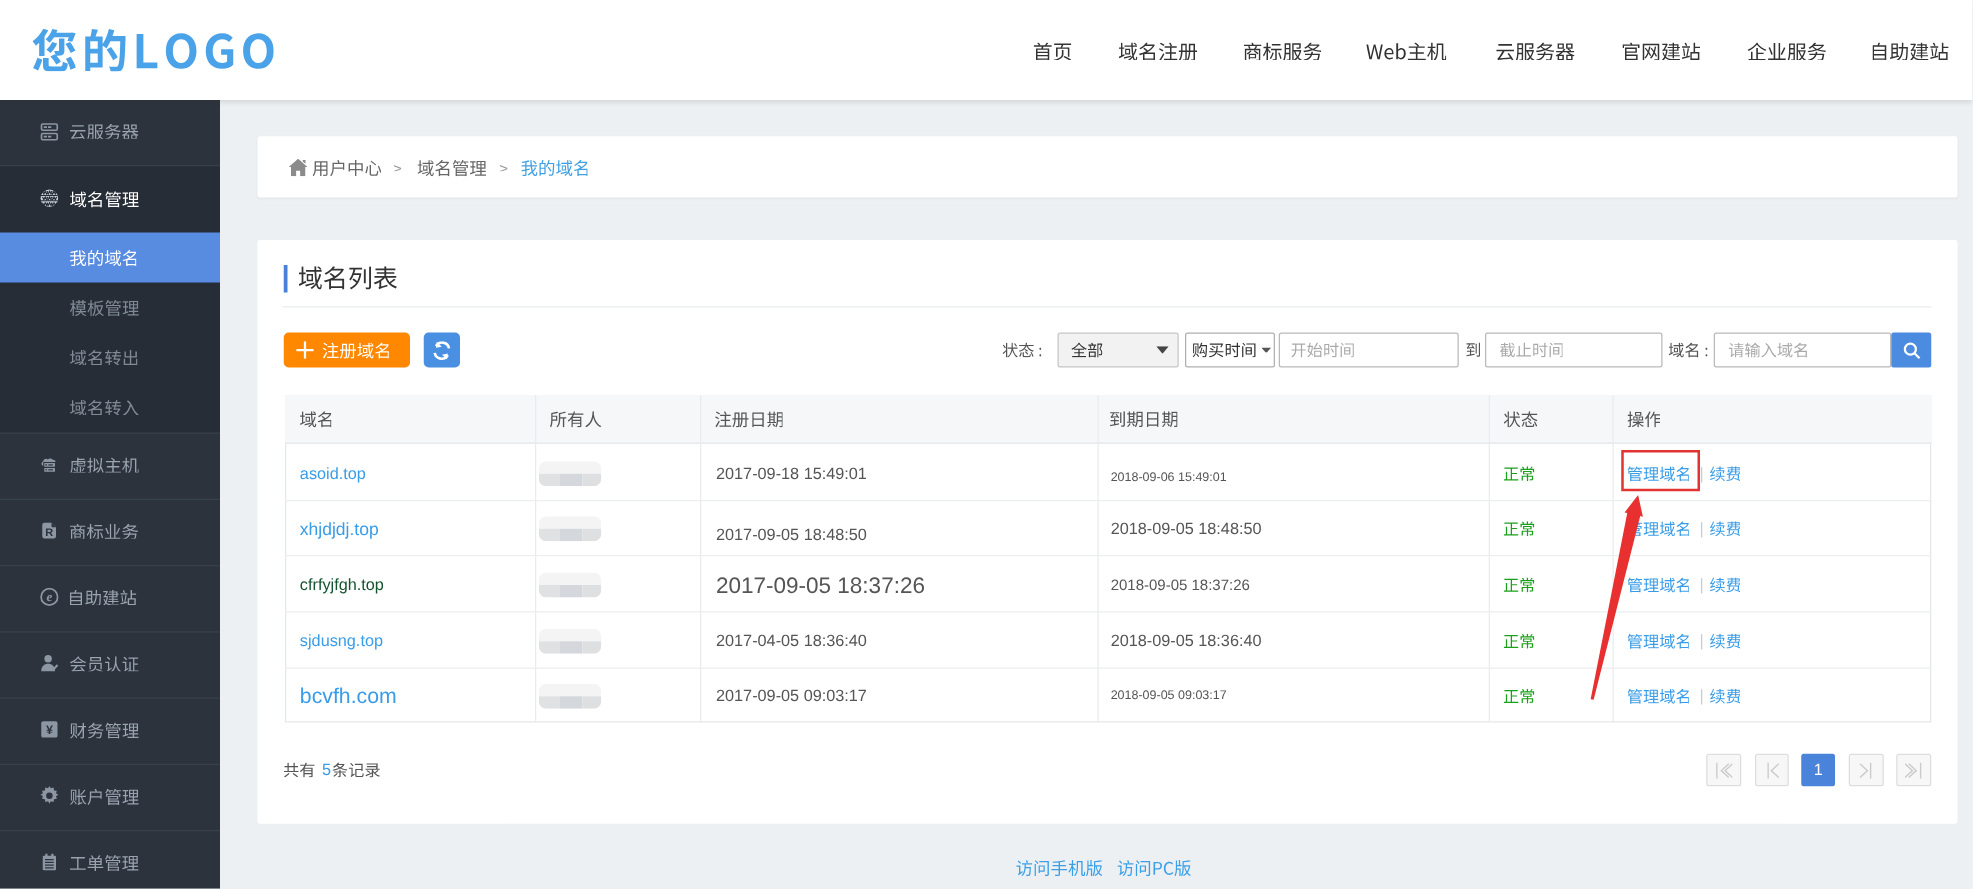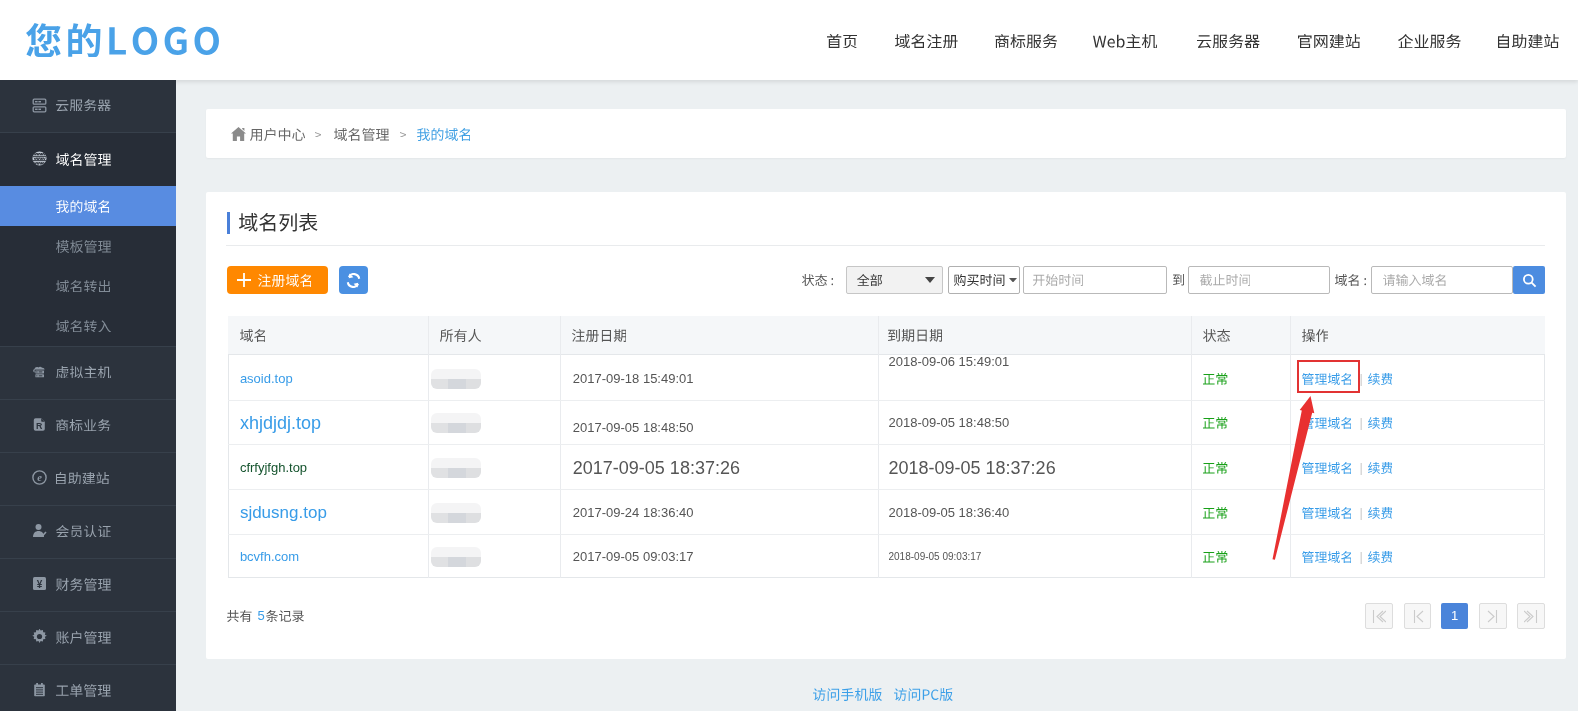--- a/index.html
+++ b/index.html
@@ -277,32 +277,32 @@
       </clipPath>
     </defs>
     <g clip-path="url(#bc0)">
       <rect width="50" height="10" fill="#f4f4f5"></rect>
       <rect y="10" width="17" height="10" fill="#e0e1e3"></rect>
       <rect x="17" y="10" width="18" height="10" fill="#d4d7dc"></rect>
       <rect x="35" y="10" width="15" height="10" fill="#dedfe1"></rect>
     </g>
   </svg>
 <div class="abs" style="left:572.8px;top:369.6px;width:300px;height:18px;font-size:13px;line-height:18px;color:#555">2017-09-18 15:49:01</div>
-<div class="abs" style="left:888.5px;top:353px;width:300px;height:18px;font-size:13px;line-height:18px;color:#555">2018-09-06 15:49:01</div>
+<div class="abs" style="left:888.5px;top:374px;width:300px;height:18px;font-size:10px;line-height:18px;color:#555">2018-09-06 15:49:01</div>
 <svg style="position:absolute;left:1203.3px;top:372.7px;" width="24.3" height="12.0" viewBox="0.7 -10.9 24.3 12.0">
     <path fill="#18a018" d="M2.4 -6.6V-0.5H0.7V0.5H12.3V-0.5H7.3V-4.6H11.4V-5.5H7.3V-9H11.9V-10H1.2V-9H6.3V-0.5H3.4V-6.6ZM17.1 -6.4H22V-5.1H17.1ZM15 -3.3V0.5H16V-2.4H19.2V1H20.2V-2.4H23.2V-0.6C23.2 -0.4 23.1 -0.4 22.9 -0.4C22.7 -0.4 22 -0.4 21.3 -0.4C21.4 -0.1 21.5 0.2 21.6 0.5C22.6 0.5 23.3 0.5 23.7 0.4C24.1 0.2 24.2 -0.1 24.2 -0.6V-3.3H20.2V-4.4H23V-7.1H16.1V-4.4H19.2V-3.3ZM15.2 -10.4C15.6 -10 16 -9.3 16.2 -8.9H14.1V-6.1H15.1V-8H24V-6.1H25V-8.9H20.1V-10.9H19.1V-8.9H16.4L17.2 -9.3C16.9 -9.7 16.5 -10.3 16.1 -10.8ZM22.9 -10.8C22.7 -10.3 22.2 -9.7 21.8 -9.2L22.6 -8.9C23 -9.3 23.5 -9.9 23.9 -10.5Z"></path>
   </svg>
 <svg style="position:absolute;left:1301.5px;top:372.6px;" width="49.5" height="12.0" viewBox="0.6 -11.0 49.5 12.0">
     <path fill="#389ce8" d="M2.7 -5.7V1.1H3.7V0.6H10V1H11V-2.2H3.7V-3.1H10.3V-5.7ZM10 -0.2H3.7V-1.4H10ZM5.7 -8.1C5.9 -7.8 6 -7.5 6.1 -7.3H1.3V-5.1H2.3V-6.5H10.9V-5.1H11.9V-7.3H7.1C7 -7.6 6.8 -8 6.6 -8.3ZM3.7 -4.9H9.3V-3.8H3.7ZM2.2 -11C1.8 -9.8 1.3 -8.7 0.6 -8C0.8 -7.9 1.2 -7.7 1.4 -7.5C1.8 -8 2.1 -8.5 2.5 -9.1H3.4C3.6 -8.7 3.9 -8.1 4 -7.7L4.9 -8C4.8 -8.3 4.5 -8.7 4.3 -9.1H6.3V-9.9H2.8C2.9 -10.2 3 -10.5 3.1 -10.8ZM7.7 -10.9C7.4 -10 7 -9.1 6.4 -8.5C6.6 -8.3 7 -8.1 7.2 -8C7.5 -8.3 7.7 -8.7 8 -9.1H8.9C9.3 -8.6 9.6 -8 9.8 -7.7L10.6 -8C10.5 -8.3 10.2 -8.7 9.9 -9.1H12.2V-9.9H8.3C8.4 -10.2 8.5 -10.5 8.6 -10.8ZM19.2 -7H21.2V-5.3H19.2ZM22 -7H24V-5.3H22ZM19.2 -9.5H21.2V-7.8H19.2ZM22 -9.5H24V-7.8H22ZM17.1 -0.3V0.6H25.6V-0.3H22.1V-2.1H25.1V-3H22.1V-4.5H24.9V-10.3H18.3V-4.5H21.1V-3H18.1V-2.1H21.1V-0.3ZM13.5 -1.3 13.7 -0.3C14.8 -0.7 16.3 -1.2 17.7 -1.7L17.6 -2.6L16.1 -2.1V-5.4H17.5V-6.3H16.1V-9.1H17.7V-10H13.6V-9.1H15.2V-6.3H13.7V-5.4H15.2V-1.8C14.5 -1.6 13.9 -1.4 13.5 -1.3ZM29.8 -1.3 30.1 -0.4C31.3 -0.8 33 -1.2 34.5 -1.7L34.4 -2.5C32.7 -2.1 31 -1.6 29.8 -1.3ZM31.4 -6.1H33.1V-3.9H31.4ZM30.6 -6.9V-3.1H33.9V-6.9ZM26.5 -1.7 26.8 -0.7C27.9 -1.2 29.1 -1.9 30.3 -2.5L30.1 -3.4L28.8 -2.8V-6.8H30V-7.7H28.8V-10.8H27.9V-7.7H26.6V-6.8H27.9V-2.3C27.4 -2.1 26.9 -1.8 26.5 -1.7ZM37.2 -6.9C36.9 -5.6 36.5 -4.5 36 -3.5C35.8 -4.8 35.6 -6.4 35.6 -8.1H38.3V-9H37.6L38.2 -9.6C37.9 -9.9 37.2 -10.5 36.6 -10.9L36.1 -10.4C36.6 -10 37.3 -9.4 37.6 -9H35.6L35.5 -10.9H34.6L34.6 -9H30.3V-8.1H34.7C34.7 -5.9 34.9 -3.9 35.2 -2.3C34.5 -1.3 33.6 -0.4 32.6 0.3C32.8 0.4 33.1 0.8 33.3 0.9C34.1 0.3 34.8 -0.4 35.5 -1.2C35.9 0.2 36.5 1 37.2 1C38.1 1 38.3 0.5 38.5 -1.3C38.3 -1.4 38 -1.6 37.8 -1.8C37.7 -0.4 37.6 0.1 37.4 0.1C36.9 0.1 36.5 -0.7 36.2 -2.2C37 -3.5 37.6 -5 38.1 -6.7ZM42.4 -6.9C43.1 -6.4 43.8 -5.8 44.4 -5.3C42.9 -4.5 41.2 -3.9 39.6 -3.5C39.8 -3.3 40 -2.9 40.1 -2.7C40.8 -2.8 41.6 -3 42.3 -3.3V1H43.3V0.4H49V1H50V-4.4H44.9C47 -5.6 48.9 -7.2 50 -9.3L49.3 -9.7L49.2 -9.6H44.6C44.9 -10 45.1 -10.4 45.4 -10.7L44.3 -11C43.5 -9.7 42 -8.3 39.9 -7.3C40.1 -7.1 40.4 -6.7 40.6 -6.5C41.8 -7.1 42.8 -7.9 43.7 -8.7H48.5C47.8 -7.6 46.6 -6.6 45.3 -5.8C44.7 -6.3 43.9 -7 43.2 -7.4ZM49 -0.5H43.3V-3.5H49Z"></path>
   </svg>
 <div class="abs" style="left:1359.5px;top:369.6px;width:6px;height:18px;font-size:13px;line-height:18px;color:#ccc">|</div>
 <svg style="position:absolute;left:1367.6px;top:372.6px;" width="24.8" height="12.0" viewBox="0.5 -10.9 24.8 12.0">
     <path fill="#389ce8" d="M6.2 -5.9C6.7 -5.5 7.4 -5 7.8 -4.7L8.2 -5.2C7.9 -5.6 7.2 -6.1 6.6 -6.4ZM5.2 -4.7C5.8 -4.4 6.5 -3.8 6.9 -3.4L7.4 -4C7 -4.4 6.3 -4.9 5.7 -5.2ZM9 -1.4C10 -0.7 11.2 0.4 11.8 1.1L12.4 0.5C11.8 -0.2 10.6 -1.2 9.6 -1.9ZM0.6 -0.8 0.8 0.2C1.9 -0.3 3.3 -0.8 4.7 -1.3L4.5 -2.1C3.1 -1.6 1.6 -1.1 0.6 -0.8ZM5.2 -7.7V-6.9H11.1C10.9 -6.3 10.7 -5.7 10.5 -5.3L11.3 -5.1C11.6 -5.7 11.9 -6.7 12.2 -7.6L11.6 -7.7L11.4 -7.7H9V-8.9H11.5V-9.7H9V-10.9H8V-9.7H5.7V-8.9H8V-7.7ZM8.4 -6.4V-4.8C8.4 -4.3 8.4 -3.8 8.3 -3.3H4.9V-2.4H8C7.5 -1.4 6.6 -0.4 4.7 0.3C4.9 0.5 5.1 0.8 5.3 1.1C7.5 0.1 8.5 -1.1 9 -2.4H12.2V-3.3H9.2C9.3 -3.8 9.3 -4.3 9.3 -4.8V-6.4ZM0.8 -5.5C1 -5.6 1.3 -5.7 2.8 -5.9C2.2 -5 1.8 -4.3 1.5 -4.1C1.1 -3.6 0.9 -3.2 0.6 -3.2C0.7 -3 0.8 -2.5 0.9 -2.4C1.1 -2.5 1.6 -2.7 4.6 -3.5C4.6 -3.7 4.5 -4.1 4.5 -4.3L2.3 -3.8C3.2 -4.9 4.1 -6.3 4.8 -7.7L4.1 -8.2C3.8 -7.7 3.6 -7.2 3.3 -6.7L1.8 -6.6C2.5 -7.7 3.3 -9.1 3.8 -10.5L3 -10.9C2.5 -9.3 1.5 -7.6 1.2 -7.2C0.9 -6.7 0.7 -6.4 0.5 -6.4C0.6 -6.1 0.7 -5.7 0.8 -5.5ZM19.1 -3C18.7 -1.1 17.6 -0.2 13.6 0.2C13.7 0.4 13.9 0.8 14 1C18.3 0.5 19.6 -0.6 20.1 -3ZM19.8 -0.8C21.4 -0.3 23.6 0.5 24.7 1L25.3 0.3C24.1 -0.3 21.9 -1 20.3 -1.4ZM17.6 -7.7C17.6 -7.4 17.5 -7.1 17.4 -6.8H15.5L15.7 -7.7ZM18.5 -7.7H20.6V-6.8H18.3C18.4 -7.1 18.5 -7.4 18.5 -7.7ZM14.9 -8.4C14.8 -7.7 14.7 -6.7 14.5 -6.1H16.9C16.3 -5.5 15.4 -5 13.8 -4.6C13.9 -4.4 14.2 -4.1 14.2 -3.9C14.7 -4 15.1 -4.1 15.4 -4.2V-0.8H16.4V-3.6H22.7V-0.9H23.7V-4.4H15.9C17 -4.8 17.7 -5.4 18 -6.1H20.6V-4.7H21.5V-6.1H24.1C24.1 -5.7 24 -5.5 24 -5.4C23.9 -5.4 23.8 -5.4 23.7 -5.4C23.5 -5.4 23.2 -5.4 22.8 -5.4C22.9 -5.2 22.9 -4.9 22.9 -4.7C23.4 -4.7 23.9 -4.7 24.1 -4.7C24.3 -4.7 24.6 -4.8 24.7 -5C24.9 -5.2 25 -5.6 25.1 -6.4C25.1 -6.6 25.1 -6.8 25.1 -6.8H21.5V-7.7H24.3V-10.1H21.5V-10.9H20.6V-10.1H18.5V-10.9H17.6V-10.1H14.4V-9.4H17.6V-8.4L15.3 -8.4ZM18.5 -9.4H20.6V-8.4H18.5ZM21.5 -9.4H23.5V-8.4H21.5Z"></path>
   </svg>
-<div class="abs" style="left:239.9px;top:414.3px;width:188px;height:18px;font-size:18px;line-height:18px;color:#389ce8">xhjdjdj.top</div>
+<div class="abs" style="left:239.9px;top:414.3px;width:188px;height:18px;font-size:14px;line-height:18px;color:#389ce8">xhjdjdj.top</div>
 <svg class="abs" style="left:431.0px;top:413.3px" width="50" height="20" viewBox="0 0 50 20">
     <defs>
       <clipPath id="bc1">
         <rect width="50" height="20" rx="6"></rect>
       </clipPath>
     </defs>
     <g clip-path="url(#bc1)">
       <rect width="50" height="10" fill="#f4f4f5"></rect>
       <rect y="10" width="17" height="10" fill="#e0e1e3"></rect>
       <rect x="17" y="10" width="18" height="10" fill="#d4d7dc"></rect>
@@ -329,58 +329,58 @@
       </clipPath>
     </defs>
     <g clip-path="url(#bc2)">
       <rect width="50" height="10" fill="#f4f4f5"></rect>
       <rect y="10" width="17" height="10" fill="#e0e1e3"></rect>
       <rect x="17" y="10" width="18" height="10" fill="#d4d7dc"></rect>
       <rect x="35" y="10" width="15" height="10" fill="#dedfe1"></rect>
     </g>
   </svg>
 <div class="abs" style="left:572.8px;top:459.0px;width:300px;height:18px;font-size:18px;line-height:18px;color:#555">2017-09-05 18:37:26</div>
-<div class="abs" style="left:888.5px;top:459.0px;width:300px;height:18px;font-size:18px;line-height:18px;color:#555">2018-09-05 18:37:26</div>
+<div class="abs" style="left:888.5px;top:459.0px;width:300px;height:18px;font-size:12px;line-height:18px;color:#555">2018-09-05 18:37:26</div>
 <svg style="position:absolute;left:1203.3px;top:462.0px;" width="24.3" height="12.0" viewBox="0.7 -10.9 24.3 12.0">
     <path fill="#18a018" d="M2.4 -6.6V-0.5H0.7V0.5H12.3V-0.5H7.3V-4.6H11.4V-5.5H7.3V-9H11.9V-10H1.2V-9H6.3V-0.5H3.4V-6.6ZM17.1 -6.4H22V-5.1H17.1ZM15 -3.3V0.5H16V-2.4H19.2V1H20.2V-2.4H23.2V-0.6C23.2 -0.4 23.1 -0.4 22.9 -0.4C22.7 -0.4 22 -0.4 21.3 -0.4C21.4 -0.1 21.5 0.2 21.6 0.5C22.6 0.5 23.3 0.5 23.7 0.4C24.1 0.2 24.2 -0.1 24.2 -0.6V-3.3H20.2V-4.4H23V-7.1H16.1V-4.4H19.2V-3.3ZM15.2 -10.4C15.6 -10 16 -9.3 16.2 -8.9H14.1V-6.1H15.1V-8H24V-6.1H25V-8.9H20.1V-10.9H19.1V-8.9H16.4L17.2 -9.3C16.9 -9.7 16.5 -10.3 16.1 -10.8ZM22.9 -10.8C22.7 -10.3 22.2 -9.7 21.8 -9.2L22.6 -8.9C23 -9.3 23.5 -9.9 23.9 -10.5Z"></path>
   </svg>
 <svg style="position:absolute;left:1301.5px;top:462.0px;" width="49.5" height="12.0" viewBox="0.6 -11.0 49.5 12.0">
     <path fill="#389ce8" d="M2.7 -5.7V1.1H3.7V0.6H10V1H11V-2.2H3.7V-3.1H10.3V-5.7ZM10 -0.2H3.7V-1.4H10ZM5.7 -8.1C5.9 -7.8 6 -7.5 6.1 -7.3H1.3V-5.1H2.3V-6.5H10.9V-5.1H11.9V-7.3H7.1C7 -7.6 6.8 -8 6.6 -8.3ZM3.7 -4.9H9.3V-3.8H3.7ZM2.2 -11C1.8 -9.8 1.3 -8.7 0.6 -8C0.8 -7.9 1.2 -7.7 1.4 -7.5C1.8 -8 2.1 -8.5 2.5 -9.1H3.4C3.6 -8.7 3.9 -8.1 4 -7.7L4.9 -8C4.8 -8.3 4.5 -8.7 4.3 -9.1H6.3V-9.9H2.8C2.9 -10.2 3 -10.5 3.1 -10.8ZM7.7 -10.9C7.4 -10 7 -9.1 6.4 -8.5C6.6 -8.3 7 -8.1 7.2 -8C7.5 -8.3 7.7 -8.7 8 -9.1H8.9C9.3 -8.6 9.6 -8 9.8 -7.7L10.6 -8C10.5 -8.3 10.2 -8.7 9.9 -9.1H12.2V-9.9H8.3C8.4 -10.2 8.5 -10.5 8.6 -10.8ZM19.2 -7H21.2V-5.3H19.2ZM22 -7H24V-5.3H22ZM19.2 -9.5H21.2V-7.8H19.2ZM22 -9.5H24V-7.8H22ZM17.1 -0.3V0.6H25.6V-0.3H22.1V-2.1H25.1V-3H22.1V-4.5H24.9V-10.3H18.3V-4.5H21.1V-3H18.1V-2.1H21.1V-0.3ZM13.5 -1.3 13.7 -0.3C14.8 -0.7 16.3 -1.2 17.7 -1.7L17.6 -2.6L16.1 -2.1V-5.4H17.5V-6.3H16.1V-9.1H17.7V-10H13.6V-9.1H15.2V-6.3H13.7V-5.4H15.2V-1.8C14.5 -1.6 13.9 -1.4 13.5 -1.3ZM29.8 -1.3 30.1 -0.4C31.3 -0.8 33 -1.2 34.5 -1.7L34.4 -2.5C32.7 -2.1 31 -1.6 29.8 -1.3ZM31.4 -6.1H33.1V-3.9H31.4ZM30.6 -6.9V-3.1H33.9V-6.9ZM26.5 -1.7 26.8 -0.7C27.9 -1.2 29.1 -1.9 30.3 -2.5L30.1 -3.4L28.8 -2.8V-6.8H30V-7.7H28.8V-10.8H27.9V-7.7H26.6V-6.8H27.9V-2.3C27.4 -2.1 26.9 -1.8 26.5 -1.7ZM37.2 -6.9C36.9 -5.6 36.5 -4.5 36 -3.5C35.8 -4.8 35.6 -6.4 35.6 -8.1H38.3V-9H37.6L38.2 -9.6C37.9 -9.9 37.2 -10.5 36.6 -10.9L36.1 -10.4C36.6 -10 37.3 -9.4 37.6 -9H35.6L35.5 -10.9H34.6L34.6 -9H30.3V-8.1H34.7C34.7 -5.9 34.9 -3.9 35.2 -2.3C34.5 -1.3 33.6 -0.4 32.6 0.3C32.8 0.4 33.1 0.8 33.3 0.9C34.1 0.3 34.8 -0.4 35.5 -1.2C35.9 0.2 36.5 1 37.2 1C38.1 1 38.3 0.5 38.5 -1.3C38.3 -1.4 38 -1.6 37.8 -1.8C37.7 -0.4 37.6 0.1 37.4 0.1C36.9 0.1 36.5 -0.7 36.2 -2.2C37 -3.5 37.6 -5 38.1 -6.7ZM42.4 -6.9C43.1 -6.4 43.8 -5.8 44.4 -5.3C42.9 -4.5 41.2 -3.9 39.6 -3.5C39.8 -3.3 40 -2.9 40.1 -2.7C40.8 -2.8 41.6 -3 42.3 -3.3V1H43.3V0.4H49V1H50V-4.4H44.9C47 -5.6 48.9 -7.2 50 -9.3L49.3 -9.7L49.2 -9.6H44.6C44.9 -10 45.1 -10.4 45.4 -10.7L44.3 -11C43.5 -9.7 42 -8.3 39.9 -7.3C40.1 -7.1 40.4 -6.7 40.6 -6.5C41.8 -7.1 42.8 -7.9 43.7 -8.7H48.5C47.8 -7.6 46.6 -6.6 45.3 -5.8C44.7 -6.3 43.9 -7 43.2 -7.4ZM49 -0.5H43.3V-3.5H49Z"></path>
   </svg>
 <div class="abs" style="left:1359.5px;top:459.0px;width:6px;height:18px;font-size:13px;line-height:18px;color:#ccc">|</div>
 <svg style="position:absolute;left:1367.6px;top:462.0px;" width="24.8" height="12.0" viewBox="0.5 -10.9 24.8 12.0">
     <path fill="#389ce8" d="M6.2 -5.9C6.7 -5.5 7.4 -5 7.8 -4.7L8.2 -5.2C7.9 -5.6 7.2 -6.1 6.6 -6.4ZM5.2 -4.7C5.8 -4.4 6.5 -3.8 6.9 -3.4L7.4 -4C7 -4.4 6.3 -4.9 5.7 -5.2ZM9 -1.4C10 -0.7 11.2 0.4 11.8 1.1L12.4 0.5C11.8 -0.2 10.6 -1.2 9.6 -1.9ZM0.6 -0.8 0.8 0.2C1.9 -0.3 3.3 -0.8 4.7 -1.3L4.5 -2.1C3.1 -1.6 1.6 -1.1 0.6 -0.8ZM5.2 -7.7V-6.9H11.1C10.9 -6.3 10.7 -5.7 10.5 -5.3L11.3 -5.1C11.6 -5.7 11.9 -6.7 12.2 -7.6L11.6 -7.7L11.4 -7.7H9V-8.9H11.5V-9.7H9V-10.9H8V-9.7H5.7V-8.9H8V-7.7ZM8.4 -6.4V-4.8C8.4 -4.3 8.4 -3.8 8.3 -3.3H4.9V-2.4H8C7.5 -1.4 6.6 -0.4 4.7 0.3C4.9 0.5 5.1 0.8 5.3 1.1C7.5 0.1 8.5 -1.1 9 -2.4H12.2V-3.3H9.2C9.3 -3.8 9.3 -4.3 9.3 -4.8V-6.4ZM0.8 -5.5C1 -5.6 1.3 -5.7 2.8 -5.9C2.2 -5 1.8 -4.3 1.5 -4.1C1.1 -3.6 0.9 -3.2 0.6 -3.2C0.7 -3 0.8 -2.5 0.9 -2.4C1.1 -2.5 1.6 -2.7 4.6 -3.5C4.6 -3.7 4.5 -4.1 4.5 -4.3L2.3 -3.8C3.2 -4.9 4.1 -6.3 4.8 -7.7L4.1 -8.2C3.8 -7.7 3.6 -7.2 3.3 -6.7L1.8 -6.6C2.5 -7.7 3.3 -9.1 3.8 -10.5L3 -10.9C2.5 -9.3 1.5 -7.6 1.2 -7.2C0.9 -6.7 0.7 -6.4 0.5 -6.4C0.6 -6.1 0.7 -5.7 0.8 -5.5ZM19.1 -3C18.7 -1.1 17.6 -0.2 13.6 0.2C13.7 0.4 13.9 0.8 14 1C18.3 0.5 19.6 -0.6 20.1 -3ZM19.8 -0.8C21.4 -0.3 23.6 0.5 24.7 1L25.3 0.3C24.1 -0.3 21.9 -1 20.3 -1.4ZM17.6 -7.7C17.6 -7.4 17.5 -7.1 17.4 -6.8H15.5L15.7 -7.7ZM18.5 -7.7H20.6V-6.8H18.3C18.4 -7.1 18.5 -7.4 18.5 -7.7ZM14.9 -8.4C14.8 -7.7 14.7 -6.7 14.5 -6.1H16.9C16.3 -5.5 15.4 -5 13.8 -4.6C13.9 -4.4 14.2 -4.1 14.2 -3.9C14.7 -4 15.1 -4.1 15.4 -4.2V-0.8H16.4V-3.6H22.7V-0.9H23.7V-4.4H15.9C17 -4.8 17.7 -5.4 18 -6.1H20.6V-4.7H21.5V-6.1H24.1C24.1 -5.7 24 -5.5 24 -5.4C23.9 -5.4 23.8 -5.4 23.7 -5.4C23.5 -5.4 23.2 -5.4 22.8 -5.4C22.9 -5.2 22.9 -4.9 22.9 -4.7C23.4 -4.7 23.9 -4.7 24.1 -4.7C24.3 -4.7 24.6 -4.8 24.7 -5C24.9 -5.2 25 -5.6 25.1 -6.4C25.1 -6.6 25.1 -6.8 25.1 -6.8H21.5V-7.7H24.3V-10.1H21.5V-10.9H20.6V-10.1H18.5V-10.9H17.6V-10.1H14.4V-9.4H17.6V-8.4L15.3 -8.4ZM18.5 -9.4H20.6V-8.4H18.5ZM21.5 -9.4H23.5V-8.4H21.5Z"></path>
   </svg>
-<div class="abs" style="left:239.9px;top:503.7px;width:188px;height:18px;font-size:17px;line-height:18px;color:#389ce8">sjdusng.top</div>
+<div class="abs" style="left:239.9px;top:503.7px;width:188px;height:18px;font-size:13px;line-height:18px;color:#389ce8">sjdusng.top</div>
 <svg class="abs" style="left:431.0px;top:502.7px" width="50" height="20" viewBox="0 0 50 20">
     <defs>
       <clipPath id="bc3">
         <rect width="50" height="20" rx="6"></rect>
       </clipPath>
     </defs>
     <g clip-path="url(#bc3)">
       <rect width="50" height="10" fill="#f4f4f5"></rect>
       <rect y="10" width="17" height="10" fill="#e0e1e3"></rect>
       <rect x="17" y="10" width="18" height="10" fill="#d4d7dc"></rect>
       <rect x="35" y="10" width="15" height="10" fill="#dedfe1"></rect>
     </g>
   </svg>
-<div class="abs" style="left:572.8px;top:503.7px;width:300px;height:18px;font-size:13px;line-height:18px;color:#555">2017-09-24 18:36:40</div>
+<div class="abs" style="left:572.8px;top:503.7px;width:300px;height:18px;font-size:13px;line-height:18px;color:#555">2017-04-05 18:36:40</div>
 <div class="abs" style="left:888.5px;top:503.7px;width:300px;height:18px;font-size:13px;line-height:18px;color:#555">2018-09-05 18:36:40</div>
 <svg style="position:absolute;left:1203.3px;top:506.7px;" width="24.3" height="12.0" viewBox="0.7 -10.9 24.3 12.0">
     <path fill="#18a018" d="M2.4 -6.6V-0.5H0.7V0.5H12.3V-0.5H7.3V-4.6H11.4V-5.5H7.3V-9H11.9V-10H1.2V-9H6.3V-0.5H3.4V-6.6ZM17.1 -6.4H22V-5.1H17.1ZM15 -3.3V0.5H16V-2.4H19.2V1H20.2V-2.4H23.2V-0.6C23.2 -0.4 23.1 -0.4 22.9 -0.4C22.7 -0.4 22 -0.4 21.3 -0.4C21.4 -0.1 21.5 0.2 21.6 0.5C22.6 0.5 23.3 0.5 23.7 0.4C24.1 0.2 24.2 -0.1 24.2 -0.6V-3.3H20.2V-4.4H23V-7.1H16.1V-4.4H19.2V-3.3ZM15.2 -10.4C15.6 -10 16 -9.3 16.2 -8.9H14.1V-6.1H15.1V-8H24V-6.1H25V-8.9H20.1V-10.9H19.1V-8.9H16.4L17.2 -9.3C16.9 -9.7 16.5 -10.3 16.1 -10.8ZM22.9 -10.8C22.7 -10.3 22.2 -9.7 21.8 -9.2L22.6 -8.9C23 -9.3 23.5 -9.9 23.9 -10.5Z"></path>
   </svg>
 <svg style="position:absolute;left:1301.5px;top:506.7px;" width="49.5" height="12.0" viewBox="0.6 -11.0 49.5 12.0">
     <path fill="#389ce8" d="M2.7 -5.7V1.1H3.7V0.6H10V1H11V-2.2H3.7V-3.1H10.3V-5.7ZM10 -0.2H3.7V-1.4H10ZM5.7 -8.1C5.9 -7.8 6 -7.5 6.1 -7.3H1.3V-5.1H2.3V-6.5H10.9V-5.1H11.9V-7.3H7.1C7 -7.6 6.8 -8 6.6 -8.3ZM3.7 -4.9H9.3V-3.8H3.7ZM2.2 -11C1.8 -9.8 1.3 -8.7 0.6 -8C0.8 -7.9 1.2 -7.7 1.4 -7.5C1.8 -8 2.1 -8.5 2.5 -9.1H3.4C3.6 -8.7 3.9 -8.1 4 -7.7L4.9 -8C4.8 -8.3 4.5 -8.7 4.3 -9.1H6.3V-9.9H2.8C2.9 -10.2 3 -10.5 3.1 -10.8ZM7.7 -10.9C7.4 -10 7 -9.1 6.4 -8.5C6.6 -8.3 7 -8.1 7.2 -8C7.5 -8.3 7.7 -8.7 8 -9.1H8.9C9.3 -8.6 9.6 -8 9.8 -7.7L10.6 -8C10.5 -8.3 10.2 -8.7 9.9 -9.1H12.2V-9.9H8.3C8.4 -10.2 8.5 -10.5 8.6 -10.8ZM19.2 -7H21.2V-5.3H19.2ZM22 -7H24V-5.3H22ZM19.2 -9.5H21.2V-7.8H19.2ZM22 -9.5H24V-7.8H22ZM17.1 -0.3V0.6H25.6V-0.3H22.1V-2.1H25.1V-3H22.1V-4.5H24.9V-10.3H18.3V-4.5H21.1V-3H18.1V-2.1H21.1V-0.3ZM13.5 -1.3 13.7 -0.3C14.8 -0.7 16.3 -1.2 17.7 -1.7L17.6 -2.6L16.1 -2.1V-5.4H17.5V-6.3H16.1V-9.1H17.7V-10H13.6V-9.1H15.2V-6.3H13.7V-5.4H15.2V-1.8C14.5 -1.6 13.9 -1.4 13.5 -1.3ZM29.8 -1.3 30.1 -0.4C31.3 -0.8 33 -1.2 34.5 -1.7L34.4 -2.5C32.7 -2.1 31 -1.6 29.8 -1.3ZM31.4 -6.1H33.1V-3.9H31.4ZM30.6 -6.9V-3.1H33.9V-6.9ZM26.5 -1.7 26.8 -0.7C27.9 -1.2 29.1 -1.9 30.3 -2.5L30.1 -3.4L28.8 -2.8V-6.8H30V-7.7H28.8V-10.8H27.9V-7.7H26.6V-6.8H27.9V-2.3C27.4 -2.1 26.9 -1.8 26.5 -1.7ZM37.2 -6.9C36.9 -5.6 36.5 -4.5 36 -3.5C35.8 -4.8 35.6 -6.4 35.6 -8.1H38.3V-9H37.6L38.2 -9.6C37.9 -9.9 37.2 -10.5 36.6 -10.9L36.1 -10.4C36.6 -10 37.3 -9.4 37.6 -9H35.6L35.5 -10.9H34.6L34.6 -9H30.3V-8.1H34.7C34.7 -5.9 34.9 -3.9 35.2 -2.3C34.5 -1.3 33.6 -0.4 32.6 0.3C32.8 0.4 33.1 0.8 33.3 0.9C34.1 0.3 34.8 -0.4 35.5 -1.2C35.9 0.2 36.5 1 37.2 1C38.1 1 38.3 0.5 38.5 -1.3C38.3 -1.4 38 -1.6 37.8 -1.8C37.7 -0.4 37.6 0.1 37.4 0.1C36.9 0.1 36.5 -0.7 36.2 -2.2C37 -3.5 37.6 -5 38.1 -6.7ZM42.4 -6.9C43.1 -6.4 43.8 -5.8 44.4 -5.3C42.9 -4.5 41.2 -3.9 39.6 -3.5C39.8 -3.3 40 -2.9 40.1 -2.7C40.8 -2.8 41.6 -3 42.3 -3.3V1H43.3V0.4H49V1H50V-4.4H44.9C47 -5.6 48.9 -7.2 50 -9.3L49.3 -9.7L49.2 -9.6H44.6C44.9 -10 45.1 -10.4 45.4 -10.7L44.3 -11C43.5 -9.7 42 -8.3 39.9 -7.3C40.1 -7.1 40.4 -6.7 40.6 -6.5C41.8 -7.1 42.8 -7.9 43.7 -8.7H48.5C47.8 -7.6 46.6 -6.6 45.3 -5.8C44.7 -6.3 43.9 -7 43.2 -7.4ZM49 -0.5H43.3V-3.5H49Z"></path>
   </svg>
 <div class="abs" style="left:1359.5px;top:503.7px;width:6px;height:18px;font-size:13px;line-height:18px;color:#ccc">|</div>
 <svg style="position:absolute;left:1367.6px;top:506.7px;" width="24.8" height="12.0" viewBox="0.5 -10.9 24.8 12.0">
     <path fill="#389ce8" d="M6.2 -5.9C6.7 -5.5 7.4 -5 7.8 -4.7L8.2 -5.2C7.9 -5.6 7.2 -6.1 6.6 -6.4ZM5.2 -4.7C5.8 -4.4 6.5 -3.8 6.9 -3.4L7.4 -4C7 -4.4 6.3 -4.9 5.7 -5.2ZM9 -1.4C10 -0.7 11.2 0.4 11.8 1.1L12.4 0.5C11.8 -0.2 10.6 -1.2 9.6 -1.9ZM0.6 -0.8 0.8 0.2C1.9 -0.3 3.3 -0.8 4.7 -1.3L4.5 -2.1C3.1 -1.6 1.6 -1.1 0.6 -0.8ZM5.2 -7.7V-6.9H11.1C10.9 -6.3 10.7 -5.7 10.5 -5.3L11.3 -5.1C11.6 -5.7 11.9 -6.7 12.2 -7.6L11.6 -7.7L11.4 -7.7H9V-8.9H11.5V-9.7H9V-10.9H8V-9.7H5.7V-8.9H8V-7.7ZM8.4 -6.4V-4.8C8.4 -4.3 8.4 -3.8 8.3 -3.3H4.9V-2.4H8C7.5 -1.4 6.6 -0.4 4.7 0.3C4.9 0.5 5.1 0.8 5.3 1.1C7.5 0.1 8.5 -1.1 9 -2.4H12.2V-3.3H9.2C9.3 -3.8 9.3 -4.3 9.3 -4.8V-6.4ZM0.8 -5.5C1 -5.6 1.3 -5.7 2.8 -5.9C2.2 -5 1.8 -4.3 1.5 -4.1C1.1 -3.6 0.9 -3.2 0.6 -3.2C0.7 -3 0.8 -2.5 0.9 -2.4C1.1 -2.5 1.6 -2.7 4.6 -3.5C4.6 -3.7 4.5 -4.1 4.5 -4.3L2.3 -3.8C3.2 -4.9 4.1 -6.3 4.8 -7.7L4.1 -8.2C3.8 -7.7 3.6 -7.2 3.3 -6.7L1.8 -6.6C2.5 -7.7 3.3 -9.1 3.8 -10.5L3 -10.9C2.5 -9.3 1.5 -7.6 1.2 -7.2C0.9 -6.7 0.7 -6.4 0.5 -6.4C0.6 -6.1 0.7 -5.7 0.8 -5.5ZM19.1 -3C18.7 -1.1 17.6 -0.2 13.6 0.2C13.7 0.4 13.9 0.8 14 1C18.3 0.5 19.6 -0.6 20.1 -3ZM19.8 -0.8C21.4 -0.3 23.6 0.5 24.7 1L25.3 0.3C24.1 -0.3 21.9 -1 20.3 -1.4ZM17.6 -7.7C17.6 -7.4 17.5 -7.1 17.4 -6.8H15.5L15.7 -7.7ZM18.5 -7.7H20.6V-6.8H18.3C18.4 -7.1 18.5 -7.4 18.5 -7.7ZM14.9 -8.4C14.8 -7.7 14.7 -6.7 14.5 -6.1H16.9C16.3 -5.5 15.4 -5 13.8 -4.6C13.9 -4.4 14.2 -4.1 14.2 -3.9C14.7 -4 15.1 -4.1 15.4 -4.2V-0.8H16.4V-3.6H22.7V-0.9H23.7V-4.4H15.9C17 -4.8 17.7 -5.4 18 -6.1H20.6V-4.7H21.5V-6.1H24.1C24.1 -5.7 24 -5.5 24 -5.4C23.9 -5.4 23.8 -5.4 23.7 -5.4C23.5 -5.4 23.2 -5.4 22.8 -5.4C22.9 -5.2 22.9 -4.9 22.9 -4.7C23.4 -4.7 23.9 -4.7 24.1 -4.7C24.3 -4.7 24.6 -4.8 24.7 -5C24.9 -5.2 25 -5.6 25.1 -6.4C25.1 -6.6 25.1 -6.8 25.1 -6.8H21.5V-7.7H24.3V-10.1H21.5V-10.9H20.6V-10.1H18.5V-10.9H17.6V-10.1H14.4V-9.4H17.6V-8.4L15.3 -8.4ZM18.5 -9.4H20.6V-8.4H18.5ZM21.5 -9.4H23.5V-8.4H21.5Z"></path>
   </svg>
-<div class="abs" style="left:239.9px;top:548.4px;width:188px;height:18px;font-size:13px;line-height:18px;color:#389ce8">bcvfh.com</div>
+<div class="abs" style="left:239.9px;top:548.4px;width:188px;height:18px;font-size:17px;line-height:18px;color:#389ce8">bcvfh.com</div>
 <svg class="abs" style="left:431.0px;top:547.4px" width="50" height="20" viewBox="0 0 50 20">
     <defs>
       <clipPath id="bc4">
         <rect width="50" height="20" rx="6"></rect>
       </clipPath>
     </defs>
     <g clip-path="url(#bc4)">
       <rect width="50" height="10" fill="#f4f4f5"></rect>
       <rect y="10" width="17" height="10" fill="#e0e1e3"></rect>
       <rect x="17" y="10" width="18" height="10" fill="#d4d7dc"></rect>

